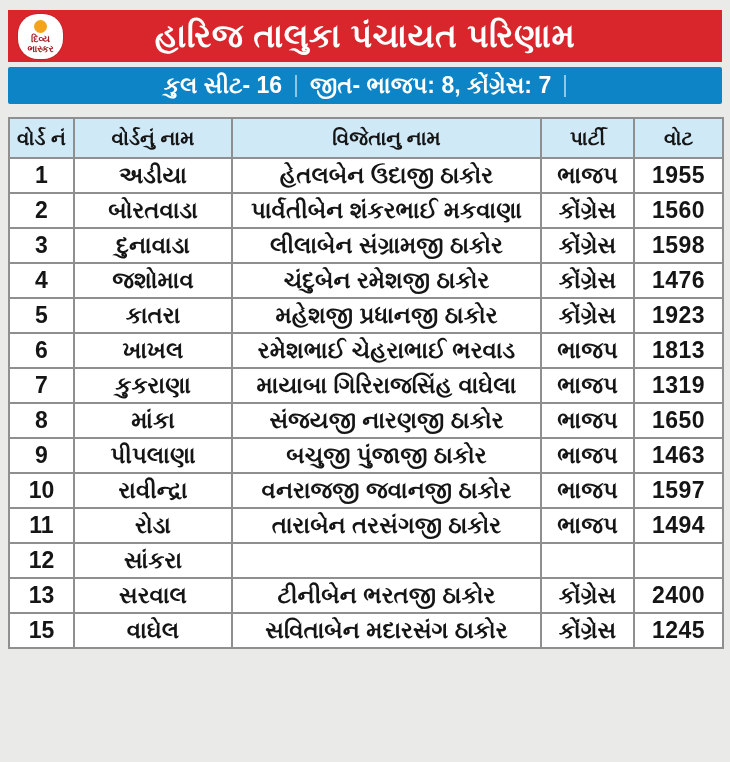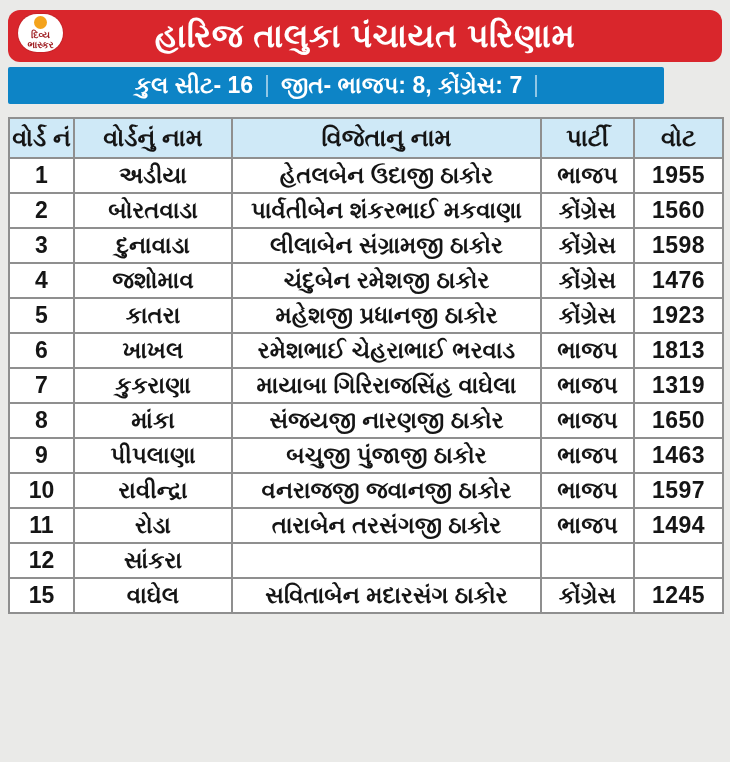--- a/index.html
+++ b/index.html
@@ -5,41 +5,41 @@
   html,body{margin:0;padding:0;}
   body{
     width:730px;height:762px;
     background:#eaeae8;
     font-family:"Liberation Sans","DejaVu Sans",sans-serif;
     position:relative;
     overflow:hidden;
   }
   .title-bar{
     position:absolute;left:8px;top:10px;width:714px;height:52px;
-    background:#d9262c;border-radius:12px;
+    background:#d9262c;border-radius:0;
     display:flex;align-items:center;justify-content:center;
   }
   .title-bar h1{
     margin:0;color:#ffffff;font-size:33px;font-weight:700;letter-spacing:.5px;
   }
   .logo{
-    position:absolute;left:18px;top:14px;width:45px;height:38px;
+    position:absolute;left:18px;top:14px;width:45px;height:45px;
     background:#ffffff;border-radius:20px;
     display:flex;flex-direction:column;align-items:center;justify-content:center;
     box-shadow:0 0 0 1px rgba(0,0,0,.08);
   }
   .logo .dot{
     width:13px;height:13px;border-radius:50%;
     background:#f4a31c;margin-bottom:1px;
   }
   .logo .lt{
     color:#a02125;font-size:9.5px;font-weight:800;line-height:10px;letter-spacing:0;
   }
   .sub-bar{
-    position:absolute;left:8px;top:67px;width:656px;height:37px;
+    position:absolute;left:8px;top:67px;width:714px;height:37px;
     background:#0d84c6;border-radius:2px;
     display:flex;align-items:center;justify-content:center;gap:13px;
   }
   .sub-bar .seg{
     color:#ffffff;font-size:23px;font-weight:700;white-space:nowrap;
   }
   .sub-bar .sep{
     width:2px;height:22px;background:rgba(255,255,255,.55);
   }
   table.results{
@@ -48,21 +48,21 @@
     background:#ffffff;
     border:2px solid #6e6e6e;
   }
   table.results th, table.results td{
     border:2px solid #8f8f8f;
     text-align:center;vertical-align:middle;
     color:#151515;font-weight:700;
     padding:0 2px;overflow:hidden;white-space:nowrap;
   }
   table.results th{
-    background:#cfe9f7;height:38px;font-size:24px;
+    background:#cfe9f7;height:38px;font-size:20px;
   }
   table.results td{
     height:33px;font-size:23px;
   }
   td.c-no{font-size:22px;}
   td.c-votes{font-size:23px;letter-spacing:.5px;border-radius:9px;}
   col.w-no{width:65px;}
   col.w-ward{width:158px;}
   col.w-winner{width:309px;}
   col.w-party{width:93px;}
@@ -184,20 +184,27 @@
     <td class="c-votes">1494</td>
   </tr>
       <tr>
     <td class="c-no">12</td>
     <td class="c-ward">સાંકરા</td>
     <td class="c-winner"></td>
     <td class="c-party"></td>
     <td class="c-votes"></td>
   </tr>
       <tr>
+    <td class="c-no">13</td>
+    <td class="c-ward">સરવાલ</td>
+    <td class="c-winner">ટીનીબેન ભરતજી ઠાકોર</td>
+    <td class="c-party">કોંગ્રેસ</td>
+    <td class="c-votes">2400</td>
+  </tr>
+      <tr>
     <td class="c-no">15</td>
     <td class="c-ward">વાઘેલ</td>
     <td class="c-winner">સવિતાબેન મદારસંગ ઠાકોર</td>
     <td class="c-party">કોંગ્રેસ</td>
     <td class="c-votes">1245</td>
   </tr>
     </tbody>
 </table>
 
 </body></html>

